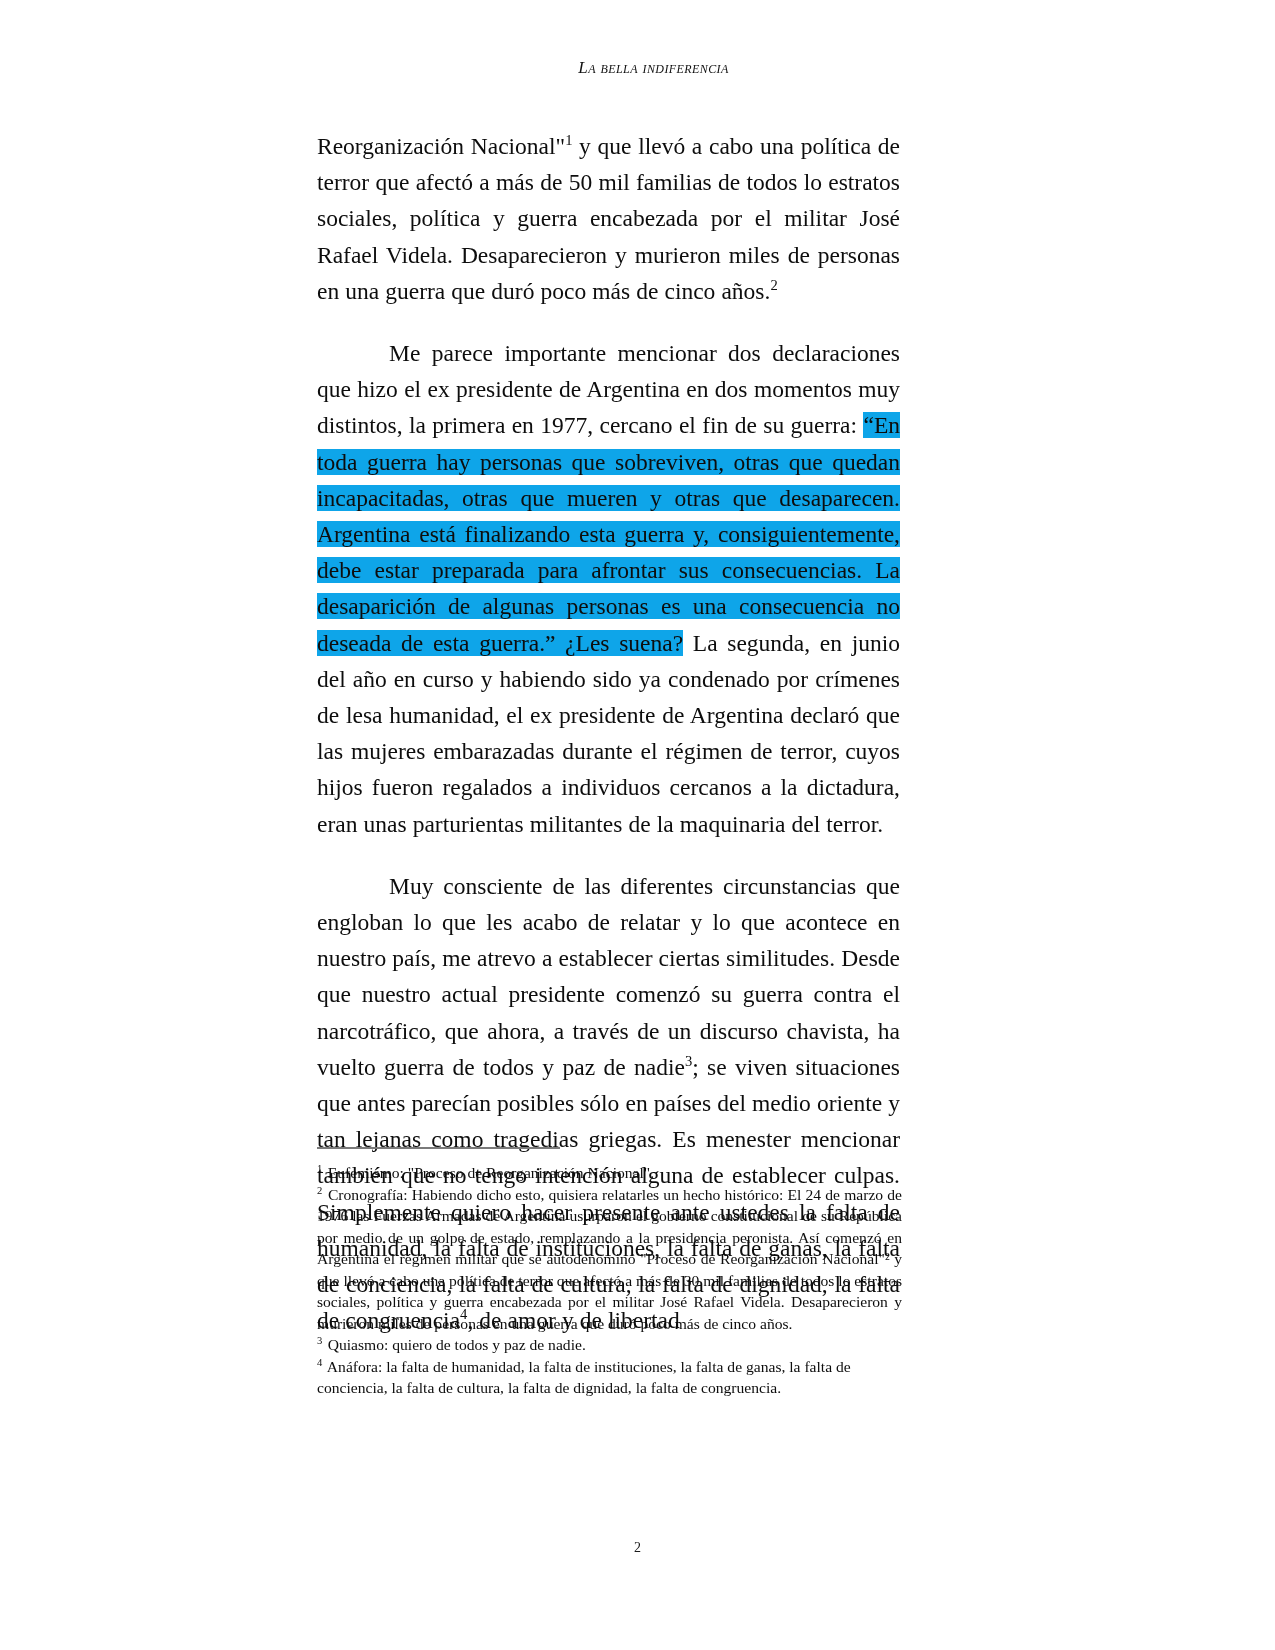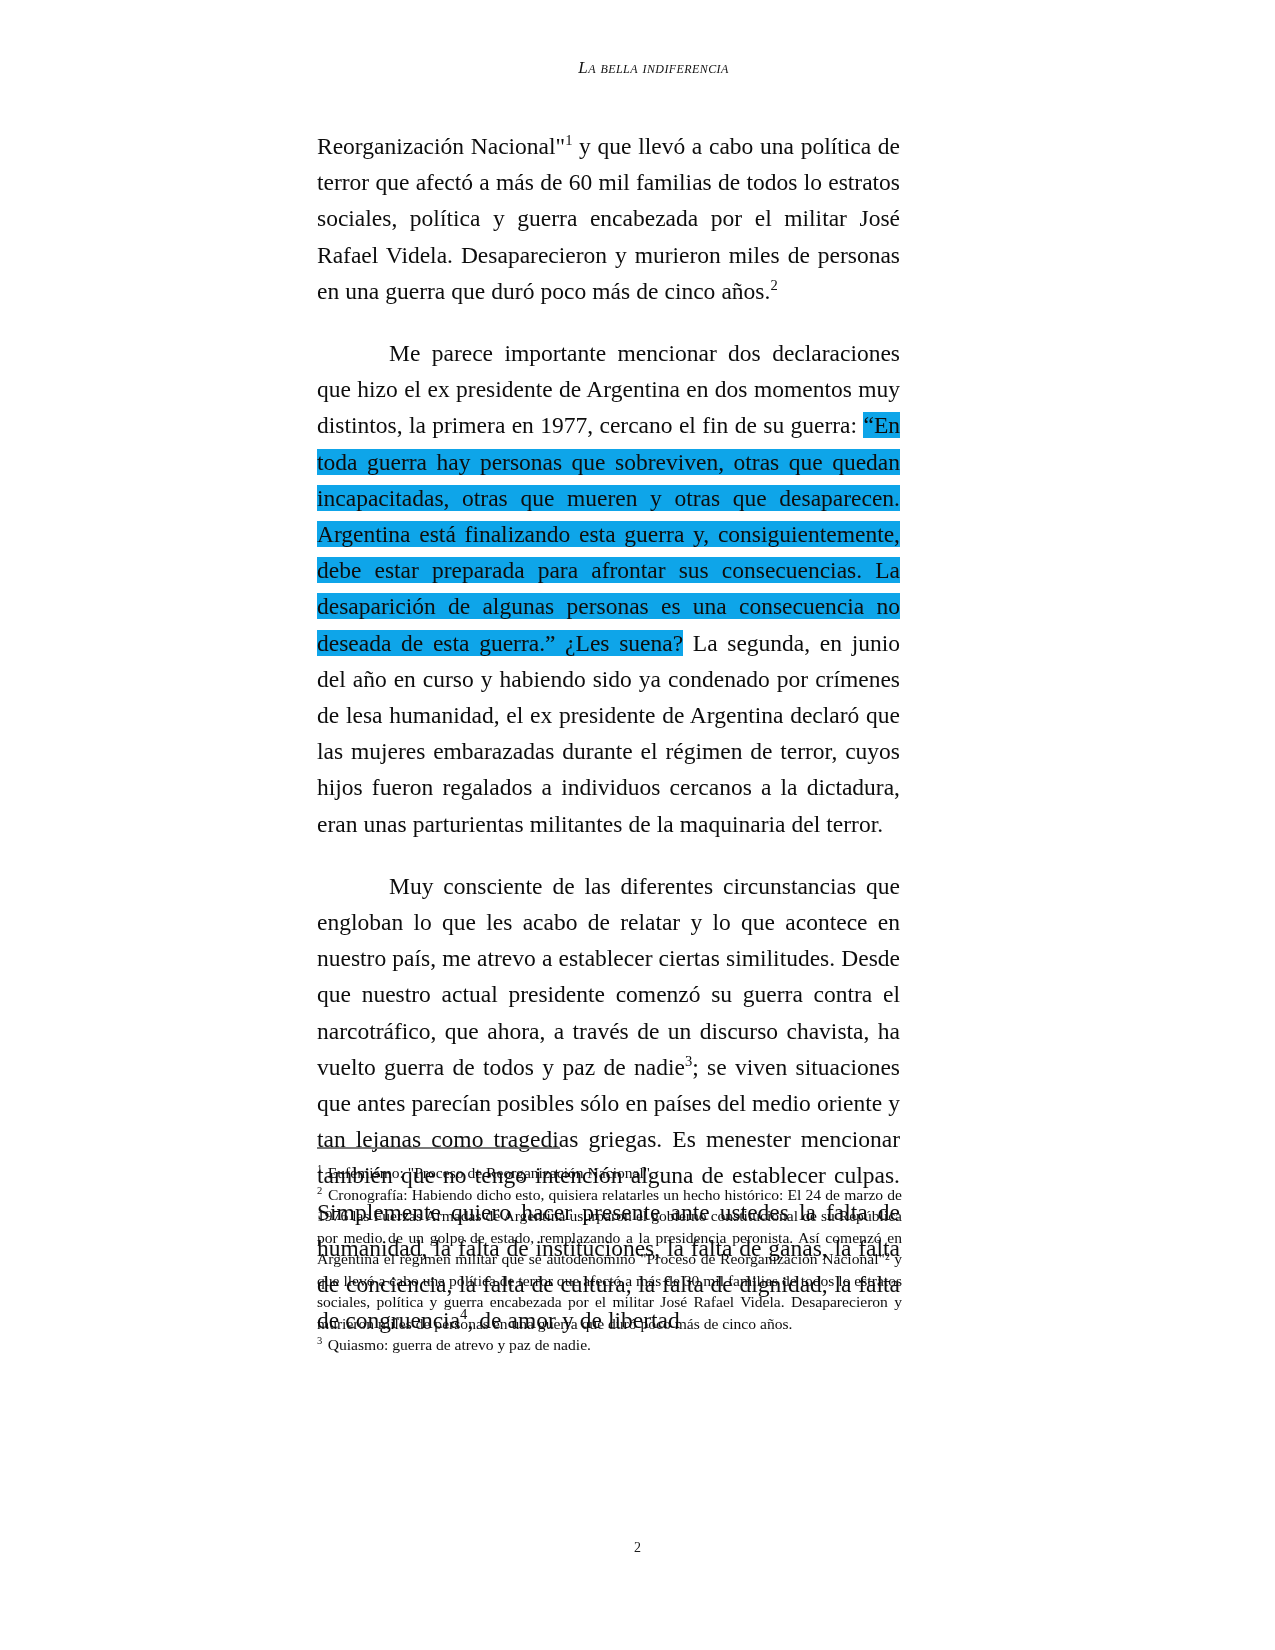--- a/index.html
+++ b/index.html
@@ -120,29 +120,30 @@
   }
 </style>
 </head>
 <body>
 
 <div class="page">
 
   <div class="running-head">La bella indiferencia</div>
 
   <div class="body-col" id="body-col">
-      <p class="para"><span>Reorganización Nacional"</span><sup class="fn-ref">1</sup><span> y que llevó a cabo una política de terror que afectó a más de 60 mil familias de todos lo estratos sociales, política y guerra encabezada por el militar José Rafael Videla. Desaparecieron y murieron miles de personas en una guerra que duró poco más de cinco años.</span><sup class="fn-ref">2</sup></p>
+      <p class="para"><span>Reorganización Nacional"</span><sup class="fn-ref">1</sup><span> y que llevó a cabo una política de terror que afectó a más de 50 mil familias de todos lo estratos sociales, política y guerra encabezada por el militar José Rafael Videla. Desaparecieron y murieron miles de personas en una guerra que duró poco más de cinco años.</span><sup class="fn-ref">2</sup></p>
       <p class="para indented"><span>Me parece importante mencionar dos declaraciones que hizo el ex presidente de Argentina en dos momentos muy distintos, la primera en 1977, cercano el fin de su guerra: </span><span class="quote-hl">“En toda guerra hay personas que sobreviven, otras que quedan incapacitadas, otras que mueren y otras que desaparecen. Argentina está finalizando esta guerra y, consiguientemente, debe estar preparada para afrontar sus consecuencias. La desaparición de algunas personas es una consecuencia no deseada de esta guerra.” ¿Les suena?</span><span> La segunda, en junio del año en curso y habiendo sido ya condenado por crímenes de lesa humanidad, el ex presidente de Argentina declaró que las mujeres embarazadas durante el régimen de terror, cuyos hijos fueron regalados a individuos cercanos a la dictadura, eran unas parturientas militantes de la maquinaria del terror.</span></p>
       <p class="para indented"><span>Muy consciente de las diferentes circunstancias que engloban lo que les acabo de relatar y lo que acontece en nuestro país, me atrevo a establecer ciertas similitudes. Desde que nuestro actual presidente comenzó su guerra contra el narcotráfico, que ahora, a través de un discurso chavista, ha vuelto guerra de todos y paz de nadie</span><sup class="fn-ref">3</sup><span>; se viven situaciones que antes parecían posibles sólo en países del medio oriente y tan lejanas como tragedias griegas. Es menester mencionar también que no tengo intención alguna de establecer culpas. Simplemente quiero hacer presente ante ustedes la falta de humanidad, la falta de instituciones, la falta de ganas, la falta de conciencia, la falta de cultura, la falta de dignidad, la falta de congruencia</span><sup class="fn-ref">4</sup><span>, de amor y de libertad</span></p>
     </div>
 
   <div class="footnote-area">
     <div class="fn-rule"></div>
     <div id="fn-list">
         <p class="fn fn-left"><span class="marker">1</span><span> Eufemismo: "Proceso de Reorganización Nacional".</span></p>
         <p class="fn"><span class="marker">2</span><span> Cronografía: Habiendo dicho esto, quisiera relatarles un hecho histórico: El 24 de marzo de 1976 las Fuerzas Armadas de Argentina usurparon el gobierno constitucional de su República por medio de un golpe de estado, remplazando a la presidencia peronista. Así comenzó en Argentina el régimen militar que se autodenominó "Proceso de Reorganización Nacional"² y que llevó a cabo una política de terror que afectó a más de 30 mil familias de todos lo estratos sociales, política y guerra encabezada por el militar José Rafael Videla. Desaparecieron y murieron miles de personas en una guerra que duró poco más de cinco años.</span></p>
-        <p class="fn fn-left"><span class="marker">3</span><span> Quiasmo: guerra de atrevo y paz de nadie.</span></p>
+        <p class="fn fn-left"><span class="marker">3</span><span> Quiasmo: quiero de todos y paz de nadie.</span></p>
+        <p class="fn fn-left"><span class="marker">4</span><span> Anáfora: la falta de humanidad, la falta de instituciones, la falta de ganas, la falta de conciencia, la falta de cultura, la falta de dignidad, la falta de congruencia.</span></p>
       </div>
   </div>
 
   <div class="folio">2</div>
 
 </div>
 
 </body></html>

